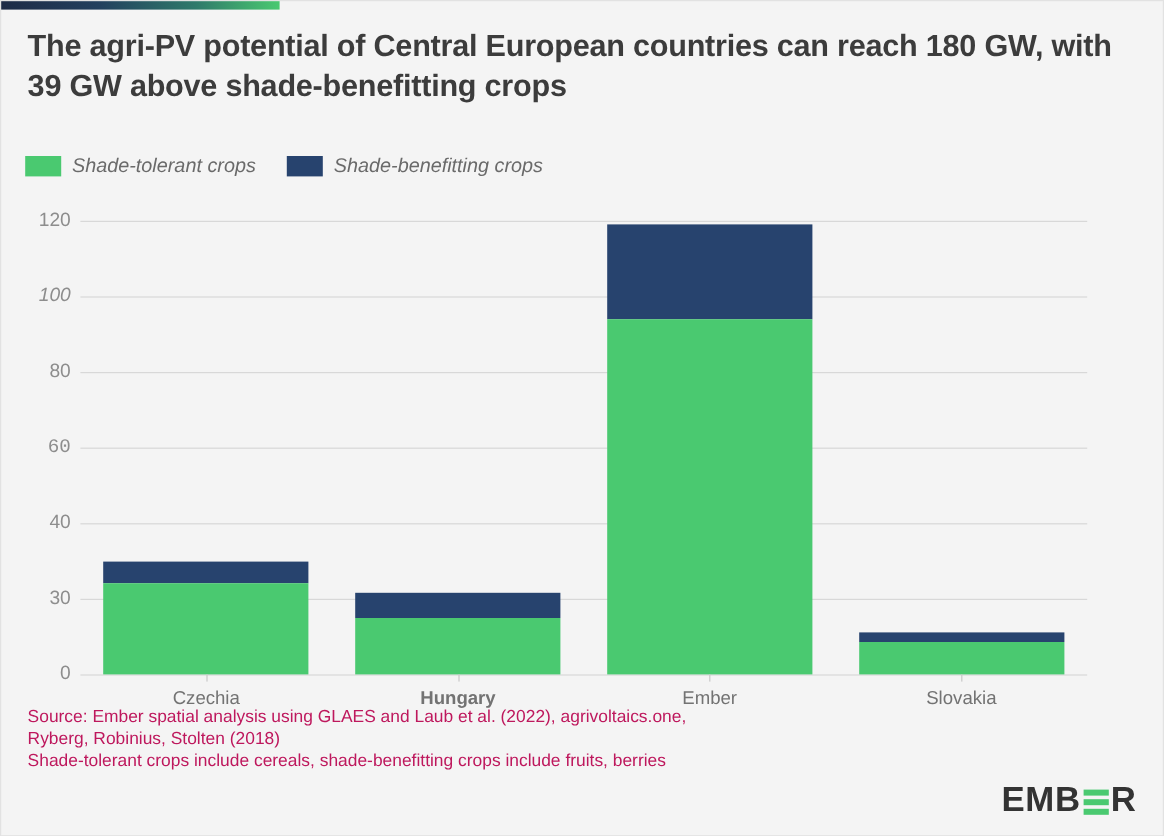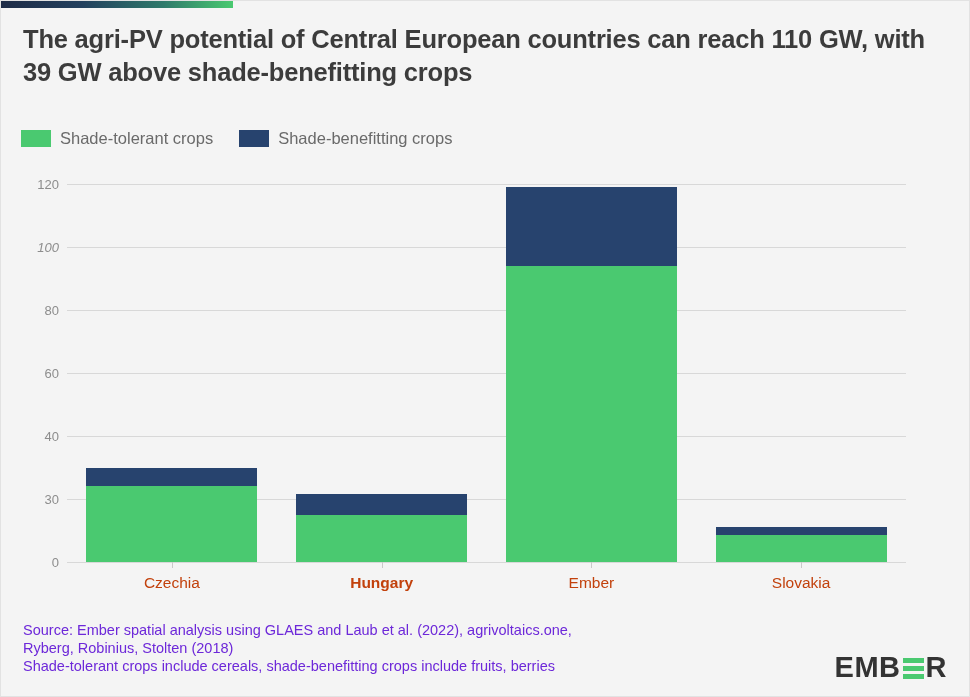--- a/index.html
+++ b/index.html
@@ -45,20 +45,21 @@
     left: 20px;
     top: 128px;
     display: flex;
     align-items: center;
     gap: 26px;
   }
   .legend-item {
     display: flex;
     align-items: center;
     gap: 9px;
+    font-style: italic;
   }
   .legend-swatch {
     width: 30px;
     height: 17px;
     display: block;
   }
   .legend-swatch.green { background: #4ac970; }
   .legend-swatch.navy  { background: #27436e; }
   .legend-label {
     font-size: 16.5px;
@@ -79,21 +80,21 @@
     left: 66px;
     width: 839px;
     height: 1px;
     background: #d8d8d8;
   }
   .ytick-label {
     position: absolute;
     right: 912px;
     width: 46px;
     text-align: right;
-    font-size: 13px;
+    font-size: 16px;
     color: #8d8d8d;
     transform: translateY(-50%);
   }
   .bars {
     position: absolute;
     left: 0;
     top: 0;
     width: 970px;
     height: 697px;
   }
@@ -111,34 +112,34 @@
   .seg.navy  { background: #27436e; }
   .xtick {
     position: absolute;
     width: 1px;
     height: 6px;
     background: #c9c9c9;
   }
   .xtick-label {
     position: absolute;
     font-size: 15.5px;
-    color: #c2410c;
+    color: #737373;
     text-align: center;
     transform: translateX(-50%);
   }
 
   
   .footer {
     position: absolute;
     left: 22px;
-    top: 620px;
+    top: 588px;
     width: 700px;
     font-size: 14.5px;
     line-height: 18px;
-    color: #6d28d9;
+    color: #be185d;
   }
   .footer div { white-space: pre-wrap; }
   .logo {
     position: absolute;
     right: 22px;
     top: 650px;
     display: flex;
     align-items: center;
     font-size: 29px;
     font-weight: bold;
@@ -161,21 +162,21 @@
     background: #4ac970;
   }
 </style>
 </head>
 <body>
 
 <div class="figure">
 
   <div class="accent-bar"></div>
 
-  <div class="title">The agri-PV potential of Central European countries can reach 110 GW, with 39 GW above shade-benefitting crops</div>
+  <div class="title">The agri-PV potential of Central European countries can reach 180 GW, with 39 GW above shade-benefitting crops</div>
 
   <div class="legend">
     <div class="legend-item">
       <span class="legend-swatch green"></span>
       <span class="legend-label">Shade-tolerant crops</span>
     </div>
     <div class="legend-item">
       <span class="legend-swatch navy"></span>
       <span class="legend-label">Shade-benefitting crops</span>
     </div>
@@ -188,21 +189,21 @@
         <div class="gridline" style="top: 435px;"></div>
         <div class="gridline" style="top: 372px;"></div>
         <div class="gridline" style="top: 309px;"></div>
         <div class="gridline" style="top: 246px;"></div>
         <div class="gridline" style="top: 183px;"></div>
       </div>
     <div id="ylabels">
         <div class="ytick-label" style="top: 561px;">0</div>
         <div class="ytick-label" style="top: 498px;">30</div>
         <div class="ytick-label" style="top: 435px;">40</div>
-        <div class="ytick-label" style="top: 372px;">60</div>
+        <div class="ytick-label" style="top: 372px; font-family: Liberation Mono, monospace;">60</div>
         <div class="ytick-label" style="top: 309px;">80</div>
         <div class="ytick-label" style="top: 246px; font-style: italic;">100</div>
         <div class="ytick-label" style="top: 183px;">120</div>
       </div>
     <div class="bars" id="bars">
         <div class="bar-group" style="left: 85.375px; width: 171px; top: 466.5px; height: 94.5px; bottom: auto;">
           <div class="seg navy" style="top: 0px; height: 18.9px;"></div>
           <div class="seg green" style="top: 18.9px; height: 75.6px;"></div>
         </div>
         <div class="bar-group" style="left: 295.125px; width: 171px; top: 493.275px; height: 67.725px; bottom: auto;">

